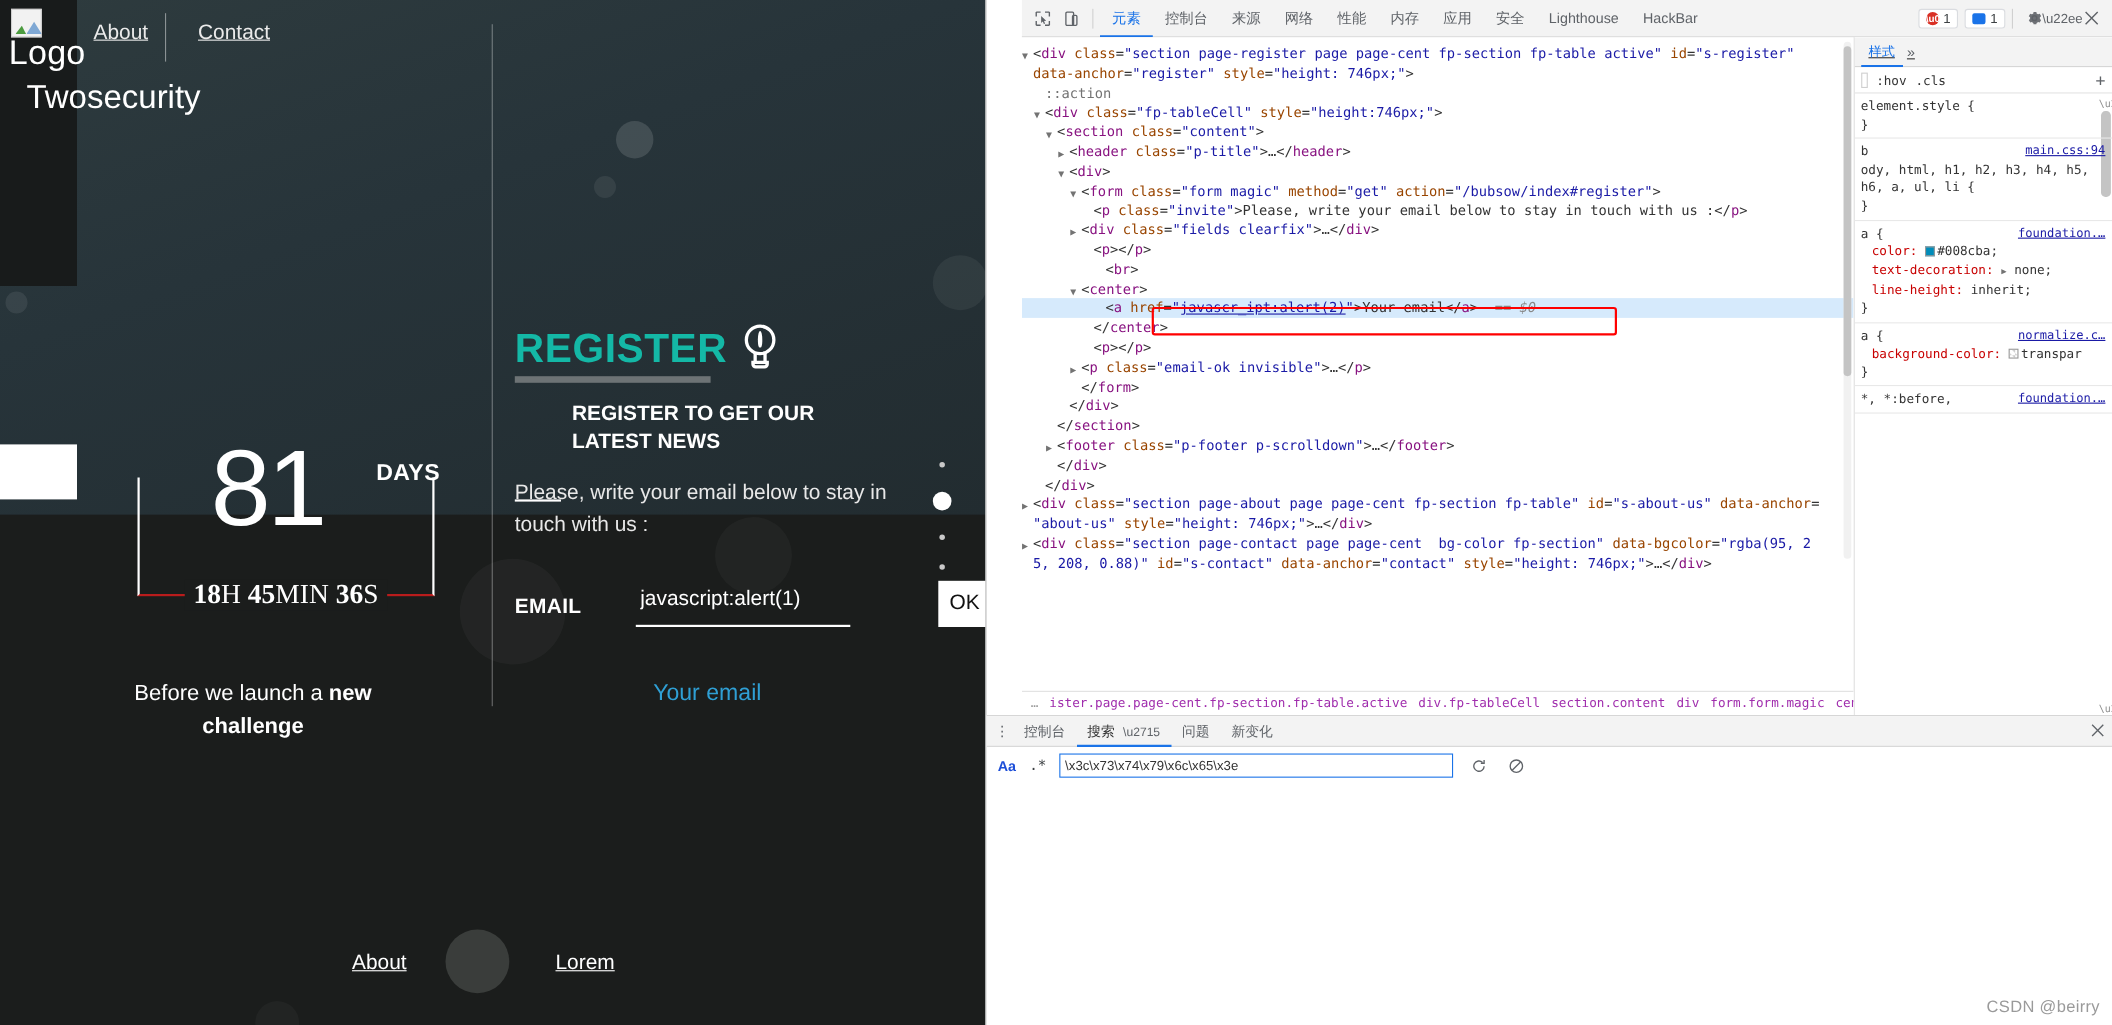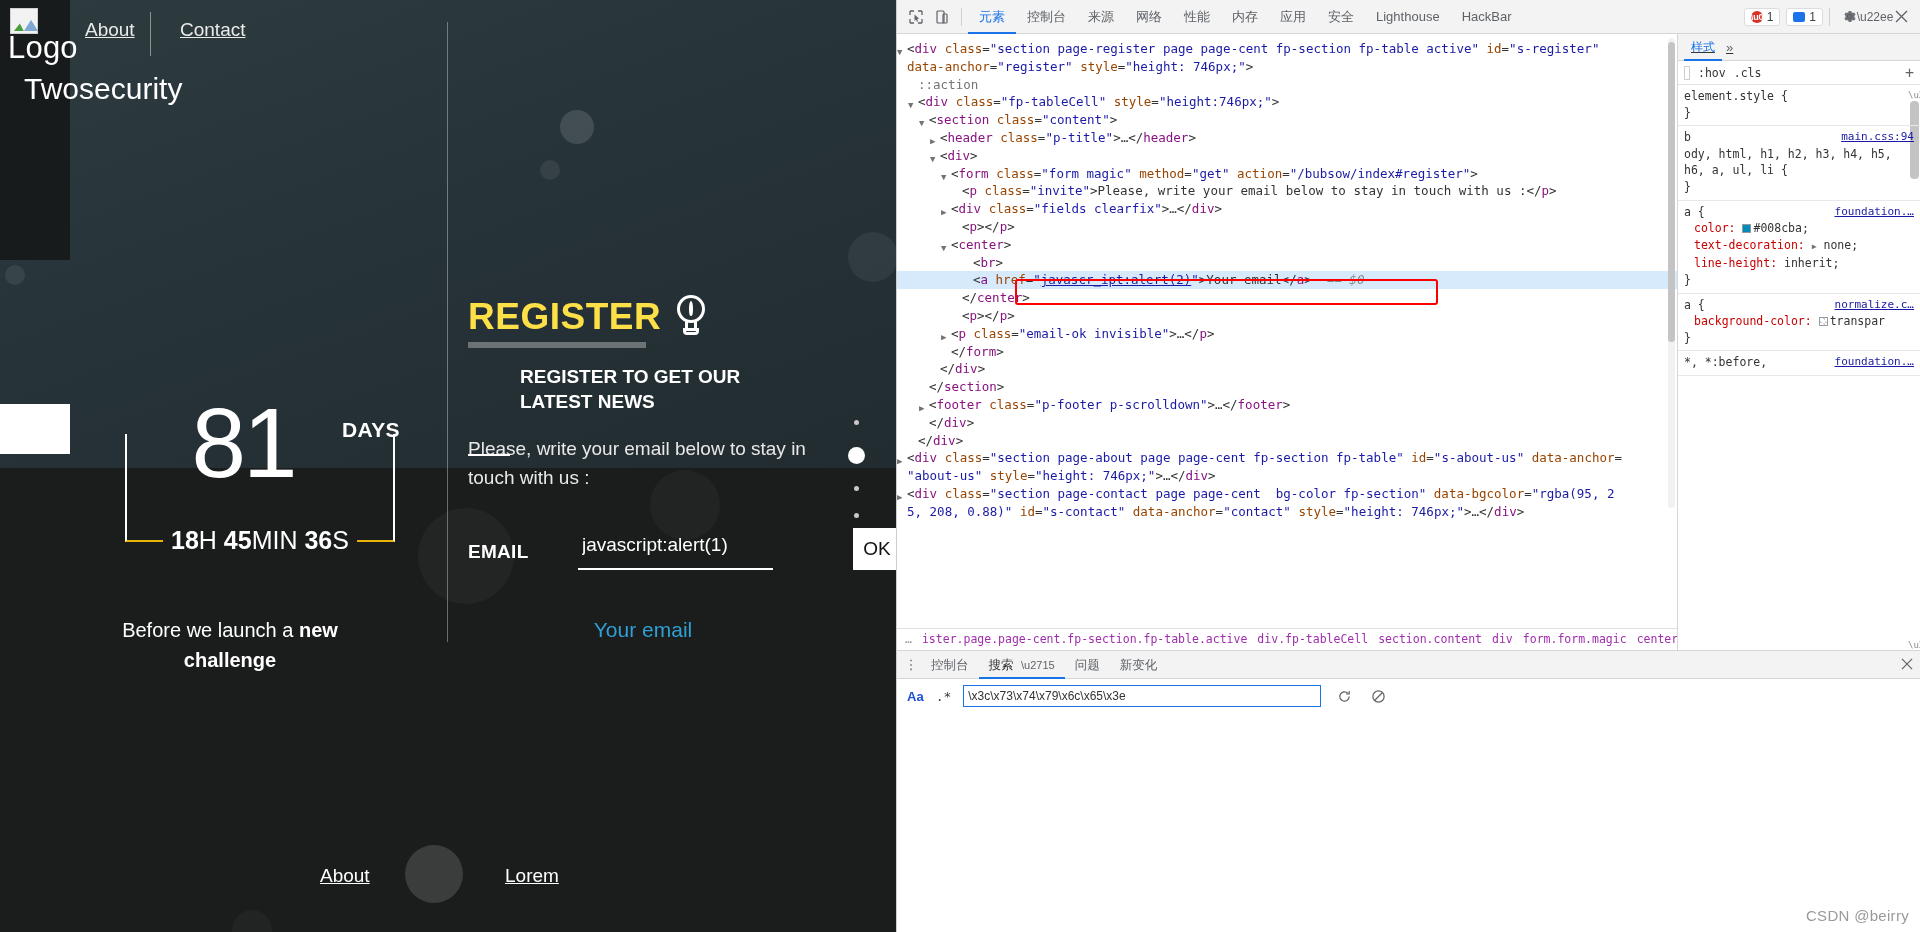--- a/index.html
+++ b/index.html
@@ -70,21 +70,21 @@
   .cd-days{
     font-size:98px; line-height:86px; color:#fff; font-weight:400;
     letter-spacing:-3px; text-align:center; padding-right:34px;
   }
   .cd-dayslabel{
     position:absolute; right:-5px; top:18px; color:#fff;
     font-size:21px; font-weight:700; letter-spacing:.4px;text-align:center;
   }
   .cd-bracket{
     position:relative; margin-top:-52px; height:108px;
-    border-left:2px solid #fff; border-right:2px solid #fff; border-bottom:2px solid #eab308;
+    border-left:2px solid #fff; border-right:2px solid #fff; border-bottom:2px solid #b91c1c;font-family:Liberation Serif, serif;
   }
   .cd-time{
     position:absolute; left:50%; transform:translateX(-50%); bottom:-15px;
     white-space:nowrap; background:#1b1d1c; padding:0 8px;
     color:#fff; font-size:25px;
   }
   .cd-time b{ font-weight:700; }
   .cd-time span{ font-weight:400; }
 
   .tagline{
@@ -94,21 +94,21 @@
   .tagline b{ font-weight:700; }
 
   .vsep{
     position:absolute; left:447px; top:22px; width:1px; height:620px;
     background:rgba(255,255,255,.35);
   }
 
   
   .reg{ position:absolute; left:468px; top:295px; width:380px; }
   .reg-title{
-    color:#fde047; font-size:37px; font-weight:700; letter-spacing:.5px;
+    color:#14b8a6; font-size:37px; font-weight:700; letter-spacing:.5px;
     display:inline-block;
   }
   .bulb{
     display:inline-block; vertical-align:-6px; margin-left:8px;
     width:34px; height:40px; position:relative;
   }
   .bulb .glass{
     position:absolute; left:3px; top:0; width:28px; height:28px;
     border:3px solid #fff; border-radius:50%;
   }
@@ -170,20 +170,21 @@
     position:absolute; left:85px; top:0; width:58px; height:58px;
     border-radius:50%; background:#3a3d3b;
   }
   .fn-lorem{ position:absolute; left:185px; top:20px; color:#fff; font-size:19px; }
 
   
   .devtools{
     position:absolute; left:896px; top:0; width:1024px; height:932px;
     background:#fff; font-size:12px; color:#333;
     border-left:1px solid #cdcdcd;
+    padding-left:32px;
   }
   .dt-toolbar{
     display:flex; align-items:center; height:34px;
     background:#f3f3f3; border-bottom:1px solid #d6d6d6;
     padding:0 6px; white-space:nowrap;
   }
   .tb-icon{
     width:26px; height:24px; display:flex; align-items:center; justify-content:center;
     color:#5f6368; cursor:pointer; flex:none;
   }
@@ -448,22 +449,22 @@
             <div class="dom-line" style="padding-left: 10px;"><span class="at">data-anchor</span>=<span class="av">"register"</span> <span class="at">style</span>=<span class="av">"height: 746px;"</span>&gt;</div>
             <div class="dom-line" style="padding-left: 21px;"><span class="pseudo">::action</span></div>
             <div class="dom-line" style="padding-left: 21px;"><span class="tri open" style="left:11px;top:4px;"></span>&lt;<span class="tg">div</span> <span class="at">class</span>=<span class="av">"fp-tableCell"</span> <span class="at">style</span>=<span class="av">"height:746px;"</span>&gt;</div>
             <div class="dom-line" style="padding-left: 32px;"><span class="tri open" style="left:22px;top:4px;"></span>&lt;<span class="tg">section</span> <span class="at">class</span>=<span class="av">"content"</span>&gt;</div>
             <div class="dom-line" style="padding-left: 43px;"><span class="tri closed" style="left:33px;top:4px;"></span>&lt;<span class="tg">header</span> <span class="at">class</span>=<span class="av">"p-title"</span>&gt;…&lt;/<span class="tg">header</span>&gt;</div>
             <div class="dom-line" style="padding-left: 43px;"><span class="tri open" style="left:33px;top:4px;"></span>&lt;<span class="tg">div</span>&gt;</div>
             <div class="dom-line" style="padding-left: 54px;"><span class="tri open" style="left:44px;top:4px;"></span>&lt;<span class="tg">form</span> <span class="at">class</span>=<span class="av">"form magic"</span> <span class="at">method</span>=<span class="av">"get"</span> <span class="at">action</span>=<span class="av">"/bubsow/index#register"</span>&gt;</div>
             <div class="dom-line" style="padding-left: 65px;">&lt;<span class="tg">p</span> <span class="at">class</span>=<span class="av">"invite"</span>&gt;<span class="tx">Please, write your email below to stay in touch with us :</span>&lt;/<span class="tg">p</span>&gt;</div>
             <div class="dom-line" style="padding-left: 54px;"><span class="tri closed" style="left:44px;top:4px;"></span>&lt;<span class="tg">div</span> <span class="at">class</span>=<span class="av">"fields clearfix"</span>&gt;…&lt;/<span class="tg">div</span>&gt;</div>
             <div class="dom-line" style="padding-left: 65px;">&lt;<span class="tg">p</span>&gt;&lt;/<span class="tg">p</span>&gt;</div>
+            <div class="dom-line" style="padding-left: 76px;">&lt;<span class="tg">br</span>&gt;</div>
             <div class="dom-line" style="padding-left: 54px;"><span class="tri open" style="left:44px;top:4px;"></span>&lt;<span class="tg">center</span>&gt;</div>
-            <div class="dom-line" style="padding-left: 76px;">&lt;<span class="tg">br</span>&gt;</div>
             <div class="dom-line sel" style="padding-left: 76px;">&lt;<span class="tg">a</span> <span class="at">href</span>=<span class="av">"</span><span class="lnk">javascr_ipt:alert(2)</span><span class="av">"</span>&gt;<span class="tx">Your email</span>&lt;/<span class="tg">a</span>&gt;&nbsp;&nbsp;<span class="dollar">== $0</span></div>
             <div class="dom-line" style="padding-left: 65px;">&lt;/<span class="tg">center</span>&gt;</div>
             <div class="dom-line" style="padding-left: 65px;">&lt;<span class="tg">p</span>&gt;&lt;/<span class="tg">p</span>&gt;</div>
             <div class="dom-line" style="padding-left: 54px;"><span class="tri closed" style="left:44px;top:4px;"></span>&lt;<span class="tg">p</span> <span class="at">class</span>=<span class="av">"email-ok invisible"</span>&gt;…&lt;/<span class="tg">p</span>&gt;</div>
             <div class="dom-line" style="padding-left: 54px;">&lt;/<span class="tg">form</span>&gt;</div>
             <div class="dom-line" style="padding-left: 43px;">&lt;/<span class="tg">div</span>&gt;</div>
             <div class="dom-line" style="padding-left: 32px;">&lt;/<span class="tg">section</span>&gt;</div>
             <div class="dom-line" style="padding-left: 32px;"><span class="tri closed" style="left:22px;top:4px;"></span>&lt;<span class="tg">footer</span> <span class="at">class</span>=<span class="av">"p-footer p-scrolldown"</span>&gt;…&lt;/<span class="tg">footer</span>&gt;</div>
             <div class="dom-line" style="padding-left: 32px;">&lt;/<span class="tg">div</span>&gt;</div>
             <div class="dom-line" style="padding-left: 21px;">&lt;/<span class="tg">div</span>&gt;</div>

